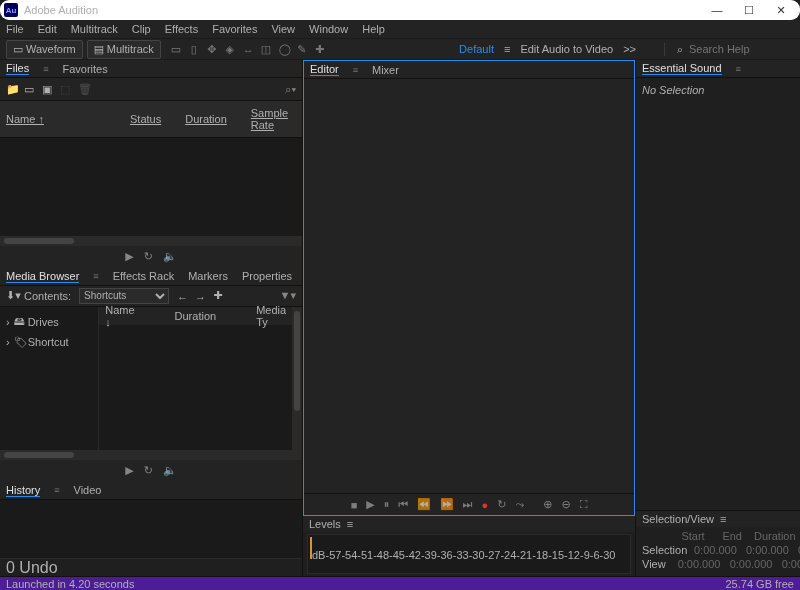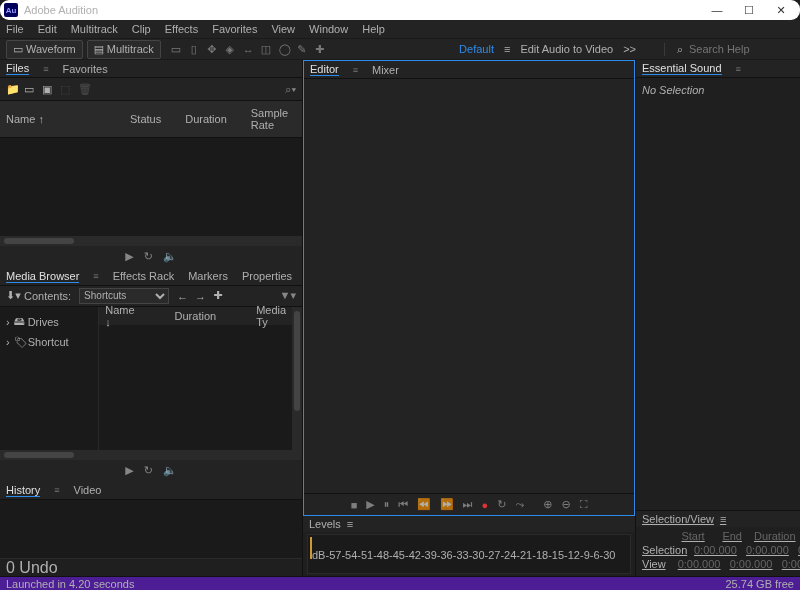--- a/index.html
+++ b/index.html
@@ -19,21 +19,21 @@
 .toolbar .search input { background: transparent; border: none; color: #b0b0b0; outline: none; width: 90px; }
 .container { display: flex; height: calc(100% - 60px - 14px); }
 .left { width: 302px; display: flex; flex-direction: column; background: #1f1f1f; }
 .center { flex: 1; display: flex; flex-direction: column; background: #232323; border-left: 1px solid #111; border-right: 1px solid #111; }
 .right { width: 164px; display: flex; flex-direction: column; background: #1f1f1f; }
 .panel-tabs { background: #232323; height: 18px; display: flex; align-items: center; padding: 0 6px; gap: 14px; border-bottom: 1px solid #111; }
 .panel-tabs .active { color: #e0e0e0; border-bottom: 1px solid #2d8ceb; }
 .panel-tabs .ham { font-size: 9px; opacity: .6; }
 .files-bar { height: 22px; display: flex; align-items: center; padding: 0 6px; gap: 8px; background: #232323; }
 .files-bar .srch { margin-left: auto; opacity: .7; }
-.files-header { height: 18px; display: flex; align-items: center; padding: 18px 6px; gap: 24px; font-size: 10px; background: #2a2a2a; border-top: 1px solid #111; border-bottom: 1px solid #111; }
+.files-header { height: 18px; display: flex; align-items: center; padding: 18px 6px; gap: 24px; font-size: 10px; background: #2a2a2a; border-top: 1px solid #111; border-bottom: 1px solid #111; text-decoration: underline; }
 .files-header .name { flex: 0 0 100px; }
 .files-body { flex: 1; background: #1a1a1a; }
 .scrollbar-h { height: 10px; background: #2a2a2a; position: relative; }
 .scrollbar-h::before { content:""; position:absolute; left:4px; top:2px; width:70px; height:6px; background:#444; border-radius:3px; }
 .transport { height: 22px; display: flex; align-items: center; justify-content: center; gap: 10px; background: #232323; }
 .transport span { opacity: .7; cursor: pointer; }
 .mb-row { height: 20px; display: flex; align-items: center; padding: 0 6px; gap: 8px; background: #232323; }
 .mb-row select { background:#2a2a2a; border:1px solid #444; color:#b0b0b0; font-size:10px; height:16px; width:90px; }
 .mb-row .filt { margin-left:auto; opacity:.7; }
 .mb-body { flex:1; display:flex; background:#1a1a1a; border-top:1px solid #111; }
@@ -50,21 +50,21 @@
 .editor-transport { height:22px; display:flex; align-items:center; justify-content:center; gap:9px; background:#232323; border-top:1px solid #111; }
 .editor-transport span { opacity:.65; font-size:11px; cursor:pointer; }
 .editor-transport .rec { color:#d33; opacity:1; }
 .levels { height:60px; background:#1f1f1f; display:flex; flex-direction:column; }
 .levels-hdr { height:16px; padding:0 6px; display:flex; align-items:center; background:#232323; }
 .levels-body { flex:1; border:1px solid #2a2a2a; margin:2px 4px; position:relative; background:#1a1a1a; }
 .levels-body .ind { position:absolute; left:2px; top:2px; bottom:14px; width:2px; background:#cc9933; }
 .ruler { position:absolute; bottom:12px; left:0; right:0; height:12px; display:flex; justify-content:flex-start; padding:0 4px; font-size:8px; color:#888; white-space:nowrap; overflow:hidden; }
 .ess-body { padding:6px; font-size:10px; font-style:italic; color:#888; }
 .preset { height:20px; background:#2a2a2a; margin-top:6px; display:flex; align-items:center; padding:0 6px; font-size:10px; color:#666; font-style:normal; }
-.selview { height:66px; background:#1f1f1f; border-top:1px solid #111;text-decoration:underline; }
+.selview { height:66px; background:#1f1f1f; border-top:1px solid #111; }
 .selview-hdr { height:16px; padding:0 6px; display:flex; align-items:center; background:#232323; }
 .selview-grid { padding:2px 6px; font-size:9px; }
 .selview-grid .row { display:flex; gap:12px; padding:1px 0; }
 .selview-grid .c1 { width:40px; }
 .selview-grid .cv { width:40px; text-align:right; color:#666; }
 .statusbar { height:14px; background:#4c1d95; display:flex; align-items:center; padding:0 6px; font-size:10px; border-top:1px solid #111; }
 .statusbar .free { margin-left:auto; }
 .ico { display:inline-block; width:10px; text-align:center; }
 .files-panel, .mb-panel, .mb-panel .flexcol { display:flex; flex-direction:column; }
 .files-panel { height: 210px; }

